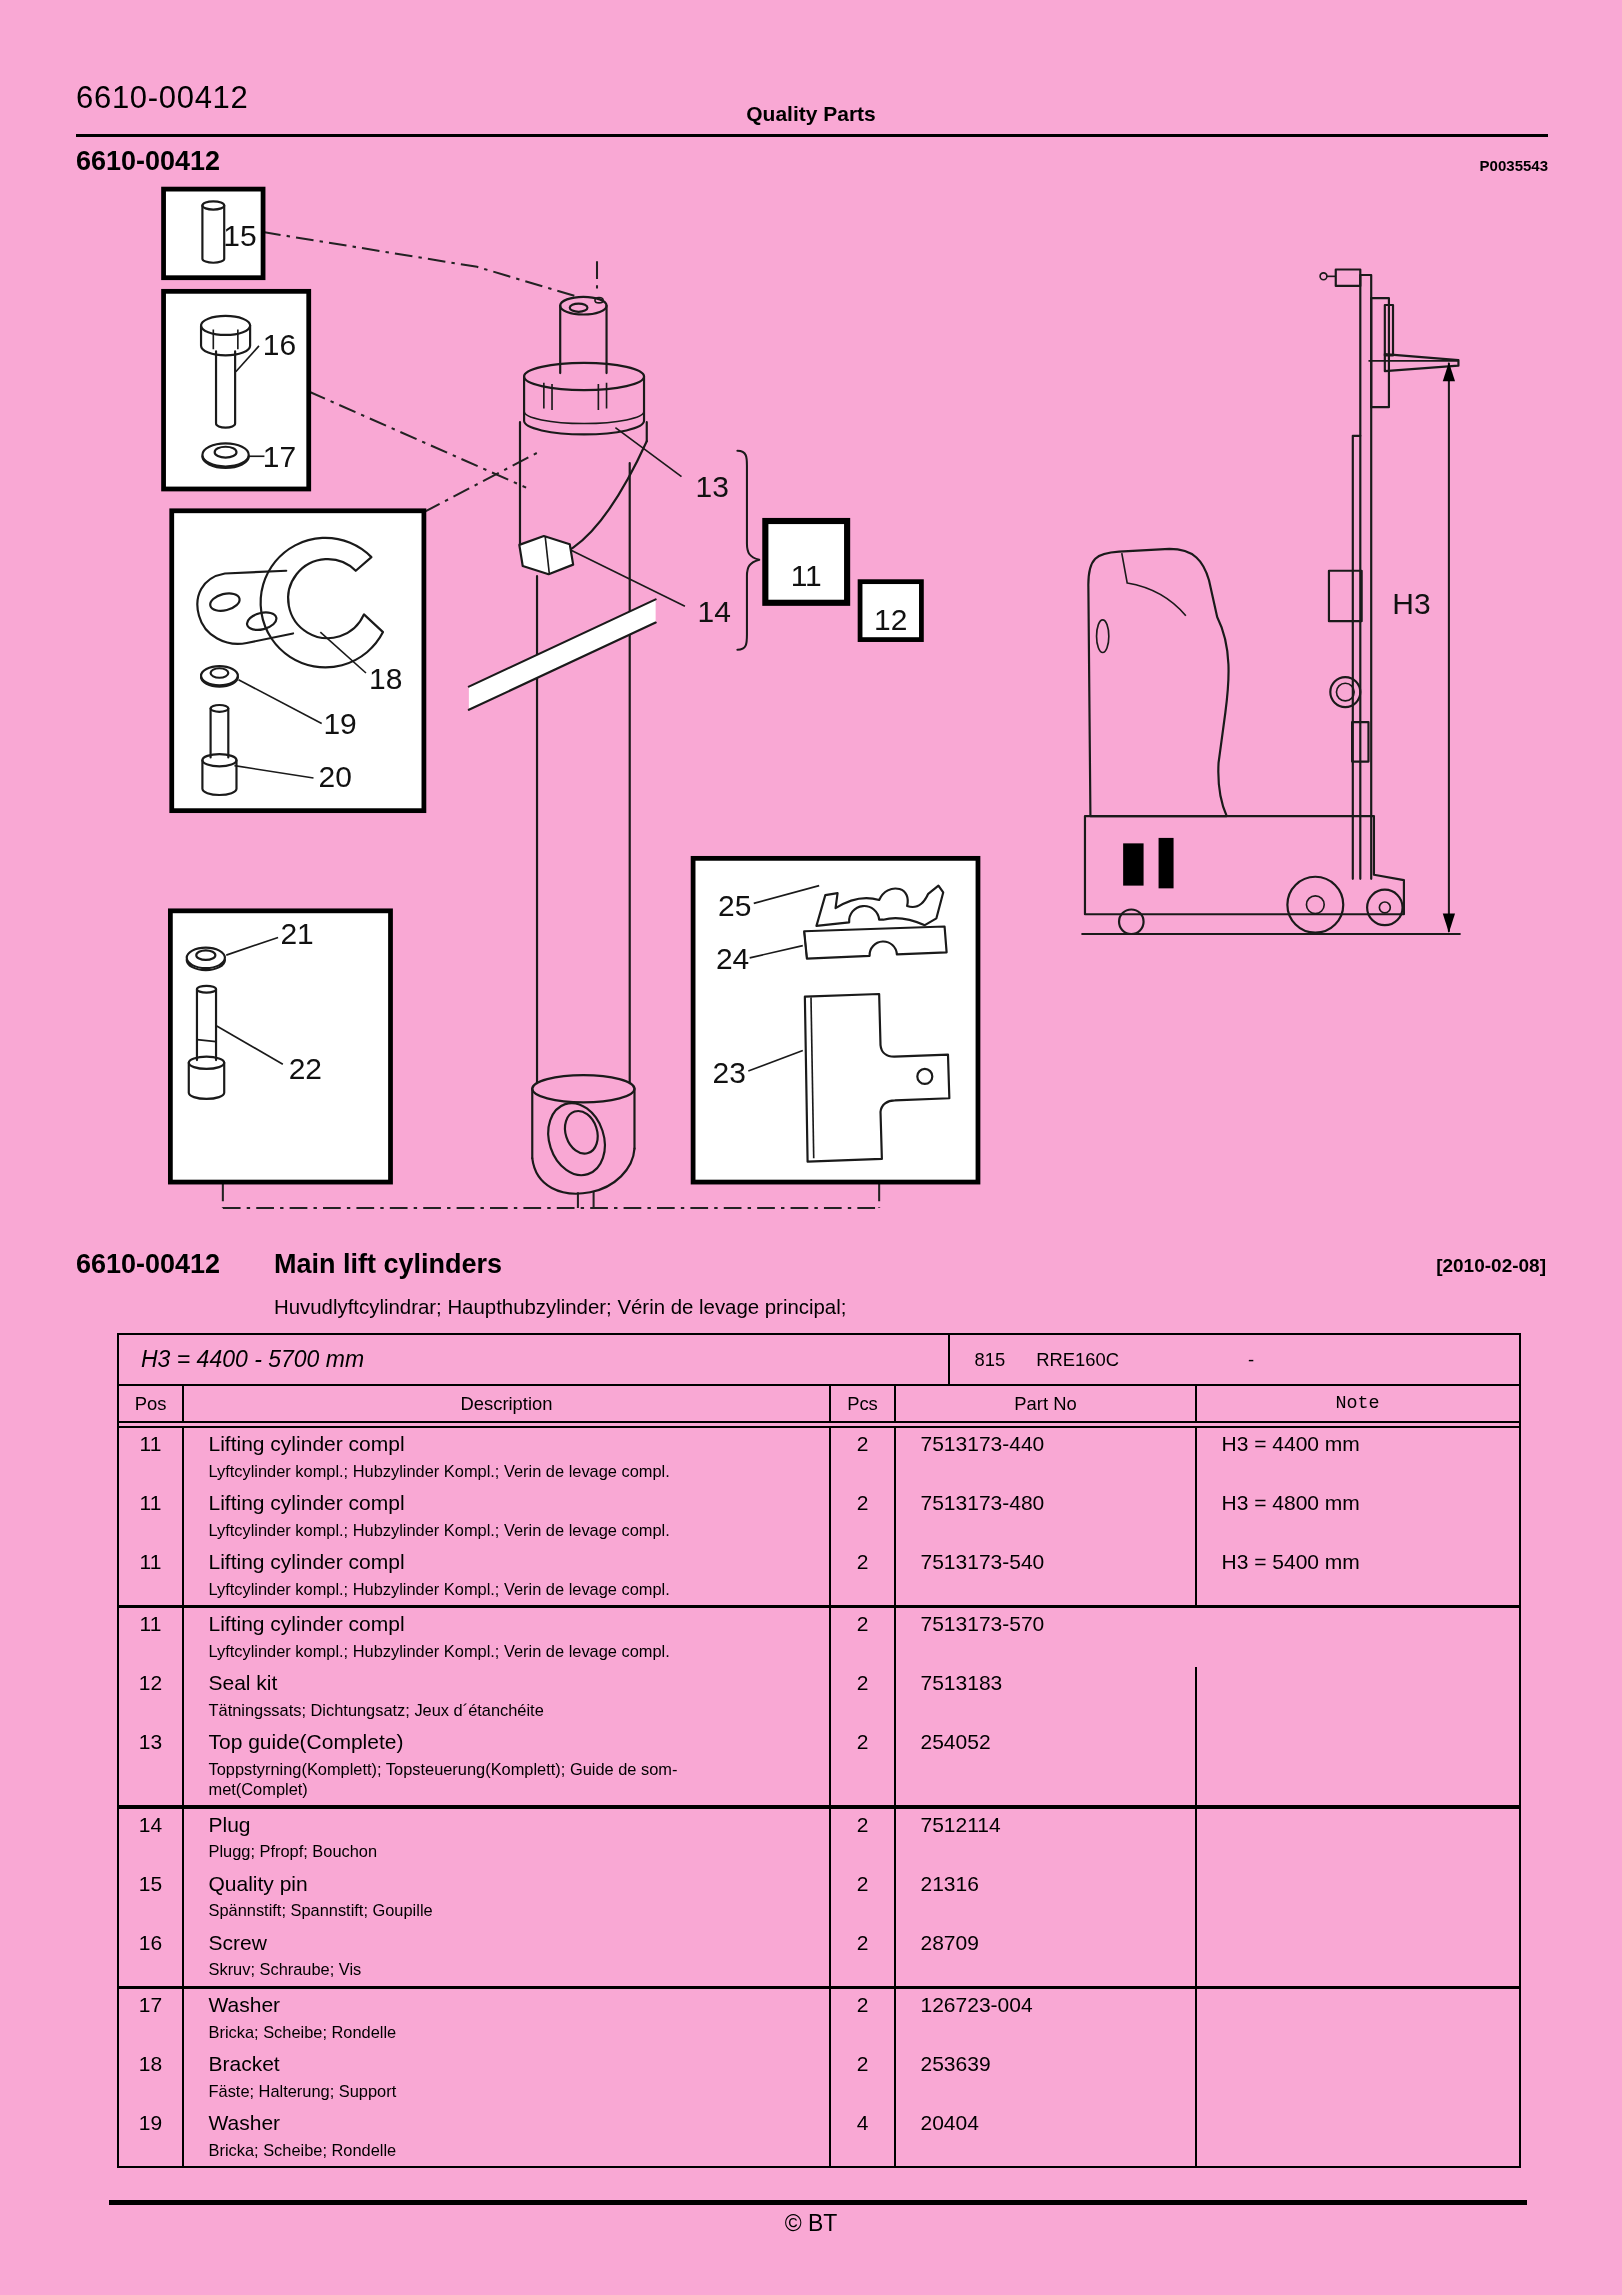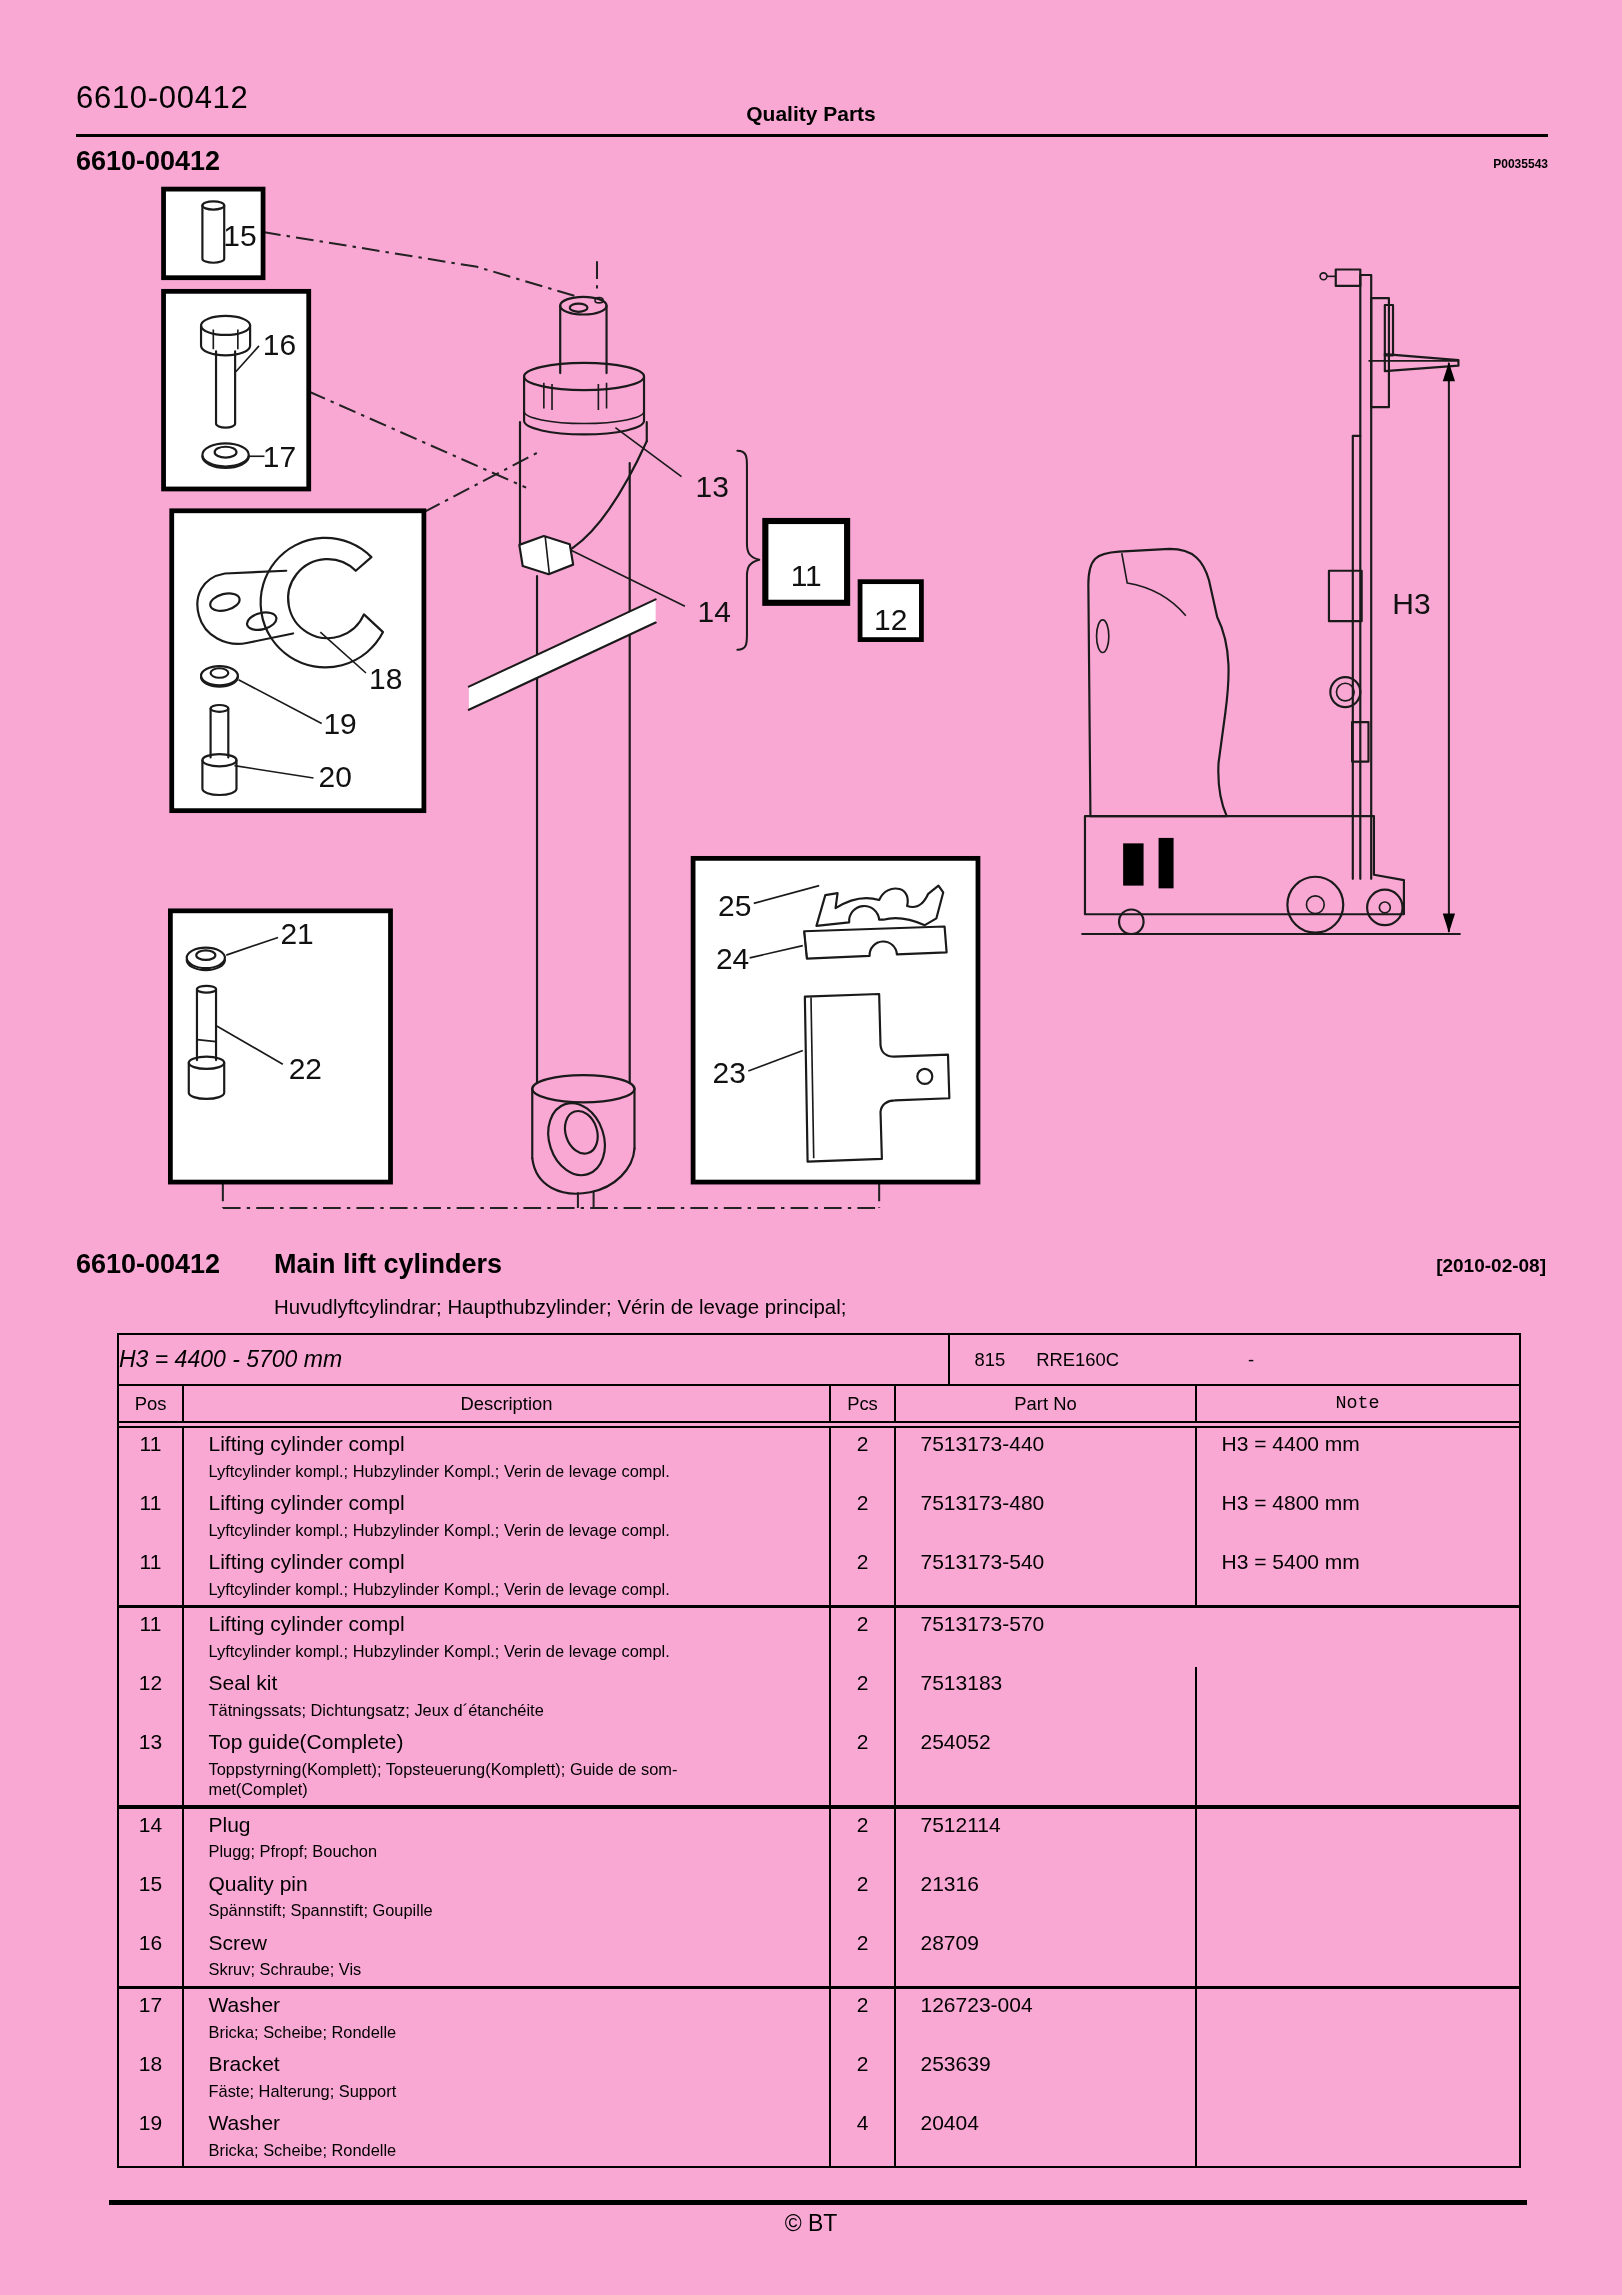--- a/index.html
+++ b/index.html
@@ -4,42 +4,42 @@
 <style>
   html,body{margin:0;padding:0;background:#888;}
   .page{position:relative;width:1622px;height:2295px;background:#f9a8d4;
         font-family:"Liberation Sans",sans-serif;color:#000;overflow:hidden;}
   
   .hdr-left{position:absolute;left:76px;top:80px;font-size:31px;letter-spacing:0.7px;}
   .hdr-center{position:absolute;left:0;top:102px;width:1622px;text-align:center;
               font-size:21px;font-weight:bold;}
   .hdr-rule{position:absolute;left:76px;top:134px;width:1472px;height:3.4px;background:#000;}
   .doc-num{position:absolute;left:76px;top:146px;font-size:27px;font-weight:bold;}
-  .img-ref{position:absolute;right:74px;top:157px;font-size:12px;font-weight:bold;}
+  .img-ref{position:absolute;right:74px;top:157px;font-size:15px;font-weight:bold;}
   
   .diagram{position:absolute;left:0;top:170px;width:1622px;height:1053px;}
   .diagram .ln{stroke:#1a1a1a;stroke-width:3.2;fill:none;stroke-linecap:round;stroke-linejoin:round;}
   .diagram .thin{stroke:#1a1a1a;stroke-width:2.4;fill:none;}
   .diagram .dash{stroke:#222;stroke-width:3;fill:none;stroke-dasharray:26 9 5 9;}
   .diagram .cobox{stroke:#000;stroke-width:7;fill:#fff;}
   .diagram .cobox2{stroke:#000;stroke-width:9;fill:#fff;}
   .diagram .co{font-family:"Liberation Sans",sans-serif;font-size:44px;fill:#111;}
   .diagram .white{fill:#fff;stroke:none;}
   .diagram .blk{fill:#000;stroke:none;}
   
   .sec-title{position:absolute;left:76px;top:1249px;font-size:27px;font-weight:bold;}
   .sec-title .num{display:inline-block;width:198px;}
   .sec-date{position:absolute;right:76px;top:1255px;font-size:19px;font-weight:bold;}
   .sec-sub{position:absolute;left:274px;top:1296px;font-size:20.4px;}
   
   .ptable{position:absolute;left:117px;top:1333px;width:1400px;border:2.7px solid #000;
           box-sizing:content-box;}
   .band1{height:49px;border-bottom:2.7px solid #000;display:grid;grid-template-columns:831px 1fr;}
   .band1 .variant{font-style:italic;font-size:23px;display:flex;align-items:center;
-                  border-right:2px solid #000;}
+                  padding-left:22px;border-right:2px solid #000;}
   .band1 .model{display:flex;align-items:center;font-size:18.4px;padding-left:24.5px;}
   .band1 .model .m1{margin-right:31px;}
   .band1 .model .mdash{margin-left:129px;}
   .thead{height:35px;display:grid;grid-template-columns:65px 647px 65px 301px 321px;
          font-size:18.4px;}
   .thead div{display:flex;align-items:center;justify-content:center;border-right:2px solid #000;}
   .thead div:last-child{border-right:none;font-family:Liberation Mono, monospace;}
   .double-rule{height:6.8px;border-top:2px solid #000;border-bottom:2px solid #000;box-sizing:border-box;}
   .trow{display:grid;grid-template-columns:65px 647px 65px 301px 321px;height:59px;}
   .trow.tall{height:79px;}

